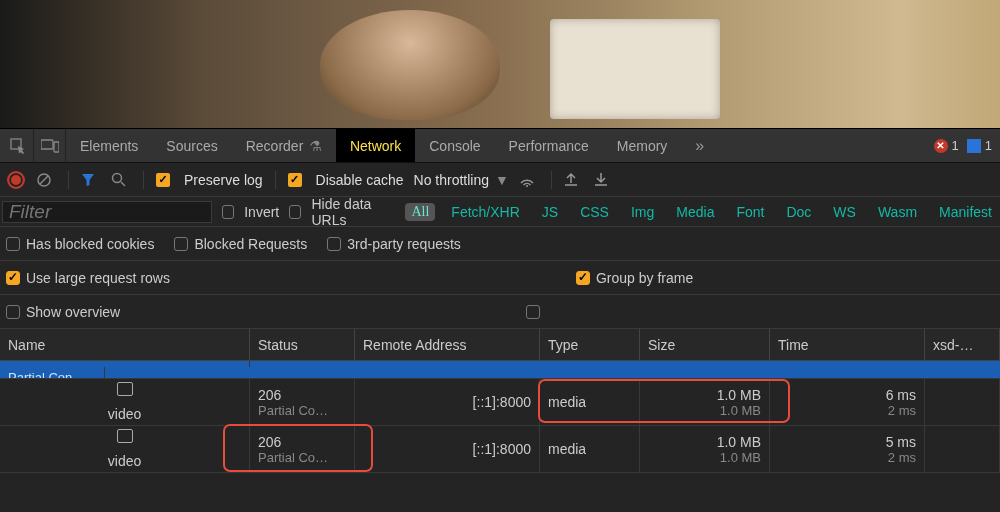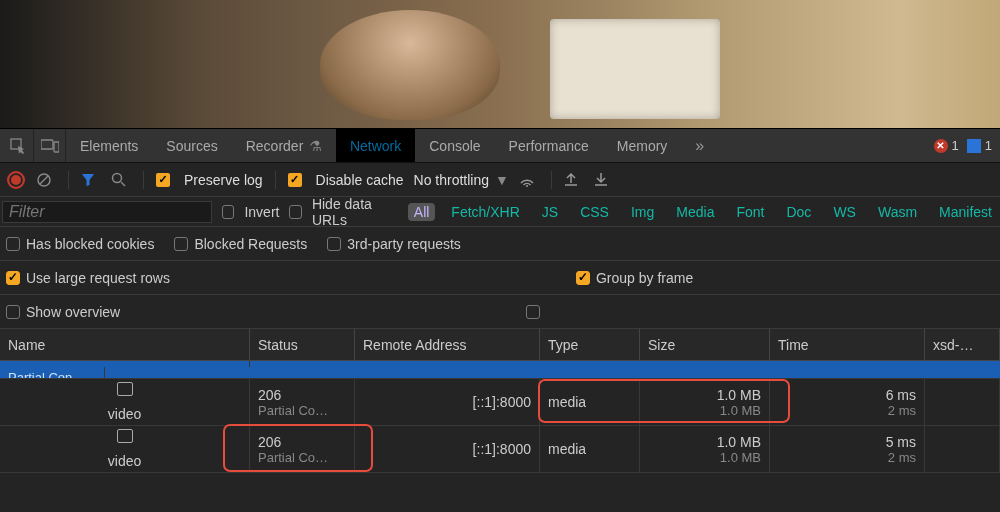--- a/index.html
+++ b/index.html
@@ -7,43 +7,43 @@
 
 
 .video-area { height: 129px; background: linear-gradient(90deg, #1a1a1a 0%, #3a3228 10%, #5a4a38 20%, #6b5843 30%, #7a6248 40%, #8a7050 50%, #9a8260 60%, #b09870 70%, #c0a880 80%, #d0b890 90%, #c0a878 100%); position: relative; border-bottom: 1px solid #000; }
 .video-area::before { content:""; position:absolute; left:32%; top:8%; width:180px; height:110px; background: radial-gradient(ellipse at 50% 30%, #d8b898 0%, #8a6a48 70%, #4a3a28 100%); border-radius: 50% 50% 45% 45%; }
 .video-area::after { content:""; position:absolute; left:55%; top:15%; width:170px; height:100px; background:#e8e0d0; border-radius:4px; box-shadow: inset 0 0 10px rgba(0,0,0,.25); }
 
 
 .tabs { display:flex; align-items:center; height:34px; background:#333; border-bottom:1px solid #111; padding-left:2px; }
 .tabs .icon { width:32px; text-align:center; color:#888; border-right:1px solid #222; height:100%; display:flex; align-items:center; justify-content:center; }
 .tabs .tab { padding:0 14px; color:#aaa; height:100%; display:flex; align-items:center; gap:6px; cursor:pointer; }
-.tabs .tab.active { background:#000; color:#0369a1; }
+.tabs .tab.active { background:#000; color:#fde047; }
 .tabs .spacer { flex:1; }
 .tabs .badge { display:flex; align-items:center; gap:4px; margin-right:8px; font-size:13px; }
 .tabs .dot-err { width:14px; height:14px; border-radius:50%; background:#c0392b; color:#fff; display:flex; align-items:center; justify-content:center; font-size:10px; font-weight:bold; }
 .tabs .msg-ic { width:14px; height:14px; background:#2a74d8; }
 
 
 .toolbar { display:flex; align-items:center; height:34px; background:#242424; padding:0 6px; gap:10px; border-bottom:1px solid #3a3a3a; }
 .toolbar .sep { width:1px; height:18px; background:#3a3a3a; margin:0 2px; }
 .toolbar .ic { color:#888; width:20px; text-align:center; }
 .toolbar .ic.rec { position:relative; }
 .toolbar .ic.rec::before { content:""; display:block; width:14px; height:14px; border-radius:50%; border:2px solid #c0392b; background:#c0392b; margin:0 auto; box-shadow: inset 0 0 0 2px #242424; }
 .toolbar .chk { width:14px; height:14px; background:#f5a623; border-radius:2px; display:inline-flex; align-items:center; justify-content:center; color:#000; font-size:11px; font-weight:bold; margin-right:4px; }
 .toolbar .lbl { color:#ddd; }
 .toolbar .select { color:#ddd; display:flex; align-items:flex-end; gap:6px; }
 .toolbar .sel-caret { color:#888; }
 
 
 .filterbar { display:flex; align-items:center; height:30px; background:#242424; padding:0 2px; gap:10px; border-bottom:1px solid #3a3a3a; }
-.filterbar .input { width:210px; height:22px; background:#1a1a1a; border:1px solid #3a3a3a; color:#fde047; padding:0 6px; font-style:italic; font-size:16px; }
+.filterbar .input { width:210px; height:22px; background:#1a1a1a; border:1px solid #3a3a3a; color:#fde047; padding:0 6px; font-style:italic; font-size:19px; }
 .filterbar .cbx { width:14px; height:14px; border:1px solid #777; border-radius:3px; display:inline-block; }
 .filterbar .pill { color:#14b8a6; padding:1px 6px; border-radius:4px; }
-.filterbar .pill.active { background:#555; color:#c4b5fd; }
+.filterbar .pill.active { background:#555; color:#5eead4;font-family:Liberation Serif, serif; }
 
 
 .optrow { display:flex; align-items:center; height:34px; background:#242424; padding:0 6px; gap:20px; border-bottom:1px solid #3a3a3a; }
 .optrow .grp { display:flex; align-items:center; gap:6px; }
 .optrow .cbx { width:14px; height:14px; border:1px solid #777; border-radius:3px; display:inline-block; }
 .optrow .cbx.on { background:#f5a623; border-color:#f5a623; position:relative; }
 .optrow .cbx.on::after { content:"✓"; position:absolute; left:1px; top:-2px; font-size:12px; color:#000; font-weight:bold; }
 .optrow .col2 { margin-left:386px; }
 
 

